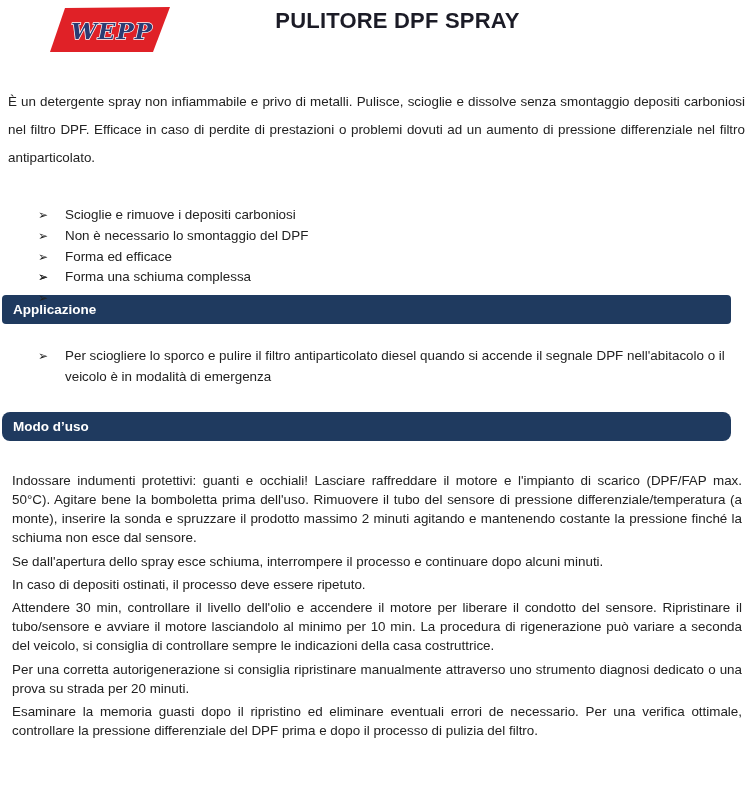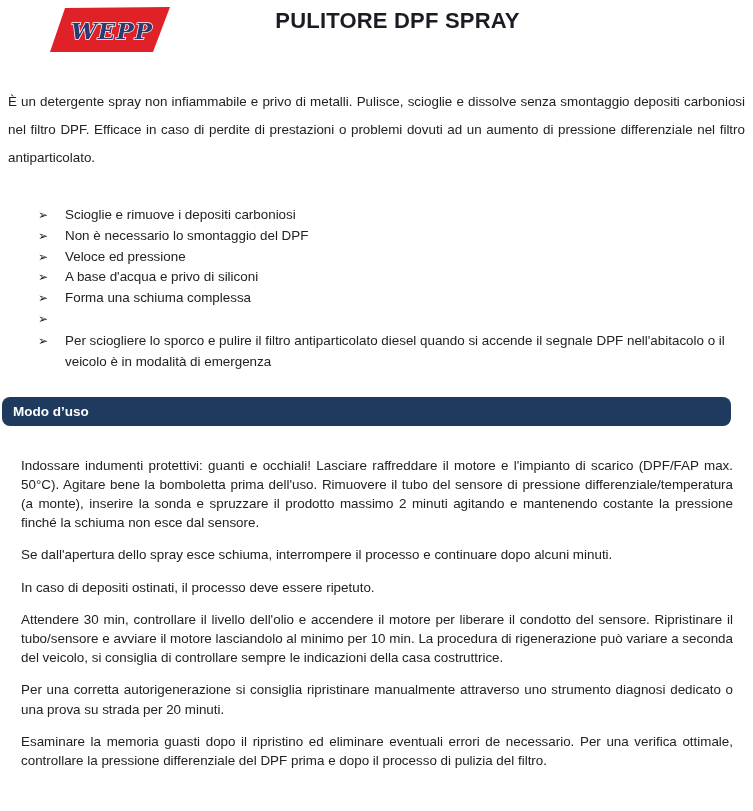--- a/index.html
+++ b/index.html
@@ -77,21 +77,21 @@
     line-height: 20.8px;
     color: #222222;
   }
   
   .usage-body {
     margin: 30px 7px 0 8px;
     font-size: 13.4px;
     line-height: 19.2px;
     text-align: justify;
   }
-  .usage-body p { margin: 13px; }
+  .usage-body p { margin: 4px; }
 </style>
 </head>
 <body>
 
 <div class="page">
 
   <div class="header">
     <svg class="logo" viewBox="0 0 124 50" aria-hidden="true">
       <polygon points="2,47 17,3 122,2 105,47" fill="#E02127"></polygon>
       <text x="64" y="34" text-anchor="middle" font-family="'DejaVu Serif', serif" font-size="23" font-weight="bold" font-style="italic" fill="#2B3B72" stroke="#ffffff" stroke-width="1.4" paint-order="stroke" letter-spacing="1">WEPP</text>
@@ -106,35 +106,37 @@
     <li class="bullet-item">
       <span class="bullet-marker">➢</span>
       <span>Scioglie e rimuove i depositi carboniosi</span>
     </li>
     <li class="bullet-item">
       <span class="bullet-marker">➢</span>
       <span>Non è necessario lo smontaggio del DPF</span>
     </li>
     <li class="bullet-item">
       <span class="bullet-marker">➢</span>
-      <span>Veloce ed pressione</span>
+      <span>Forma ed efficace</span>
     </li>
     <li class="bullet-item">
       <span class="bullet-marker">➢</span>
-      <span>A base d'acqua e privo di siliconi</span>
     </li>
     <li class="bullet-item">
       <span class="bullet-marker">➢</span>
       <span>Forma una schiuma complessa</span>
     </li>
     <li class="bullet-item">
       <span class="bullet-marker">➢</span>
     </li>
   </ul>
 
+  <div class="section-bar bar-applicazione">
+    <span>Applicazione</span>
+  </div>
 
   <ul class="bullet-list list-applicazione">
     <li class="bullet-item">
       <span class="bullet-marker">➢</span>
       <span>Per sciogliere lo sporco e pulire il filtro antiparticolato diesel quando si accende il segnale DPF nell'abitacolo o il veicolo è in modalità di emergenza</span>
     </li>
   </ul>
 
   <div class="section-bar bar-modo-duso">
     <span>Modo d’uso</span>

